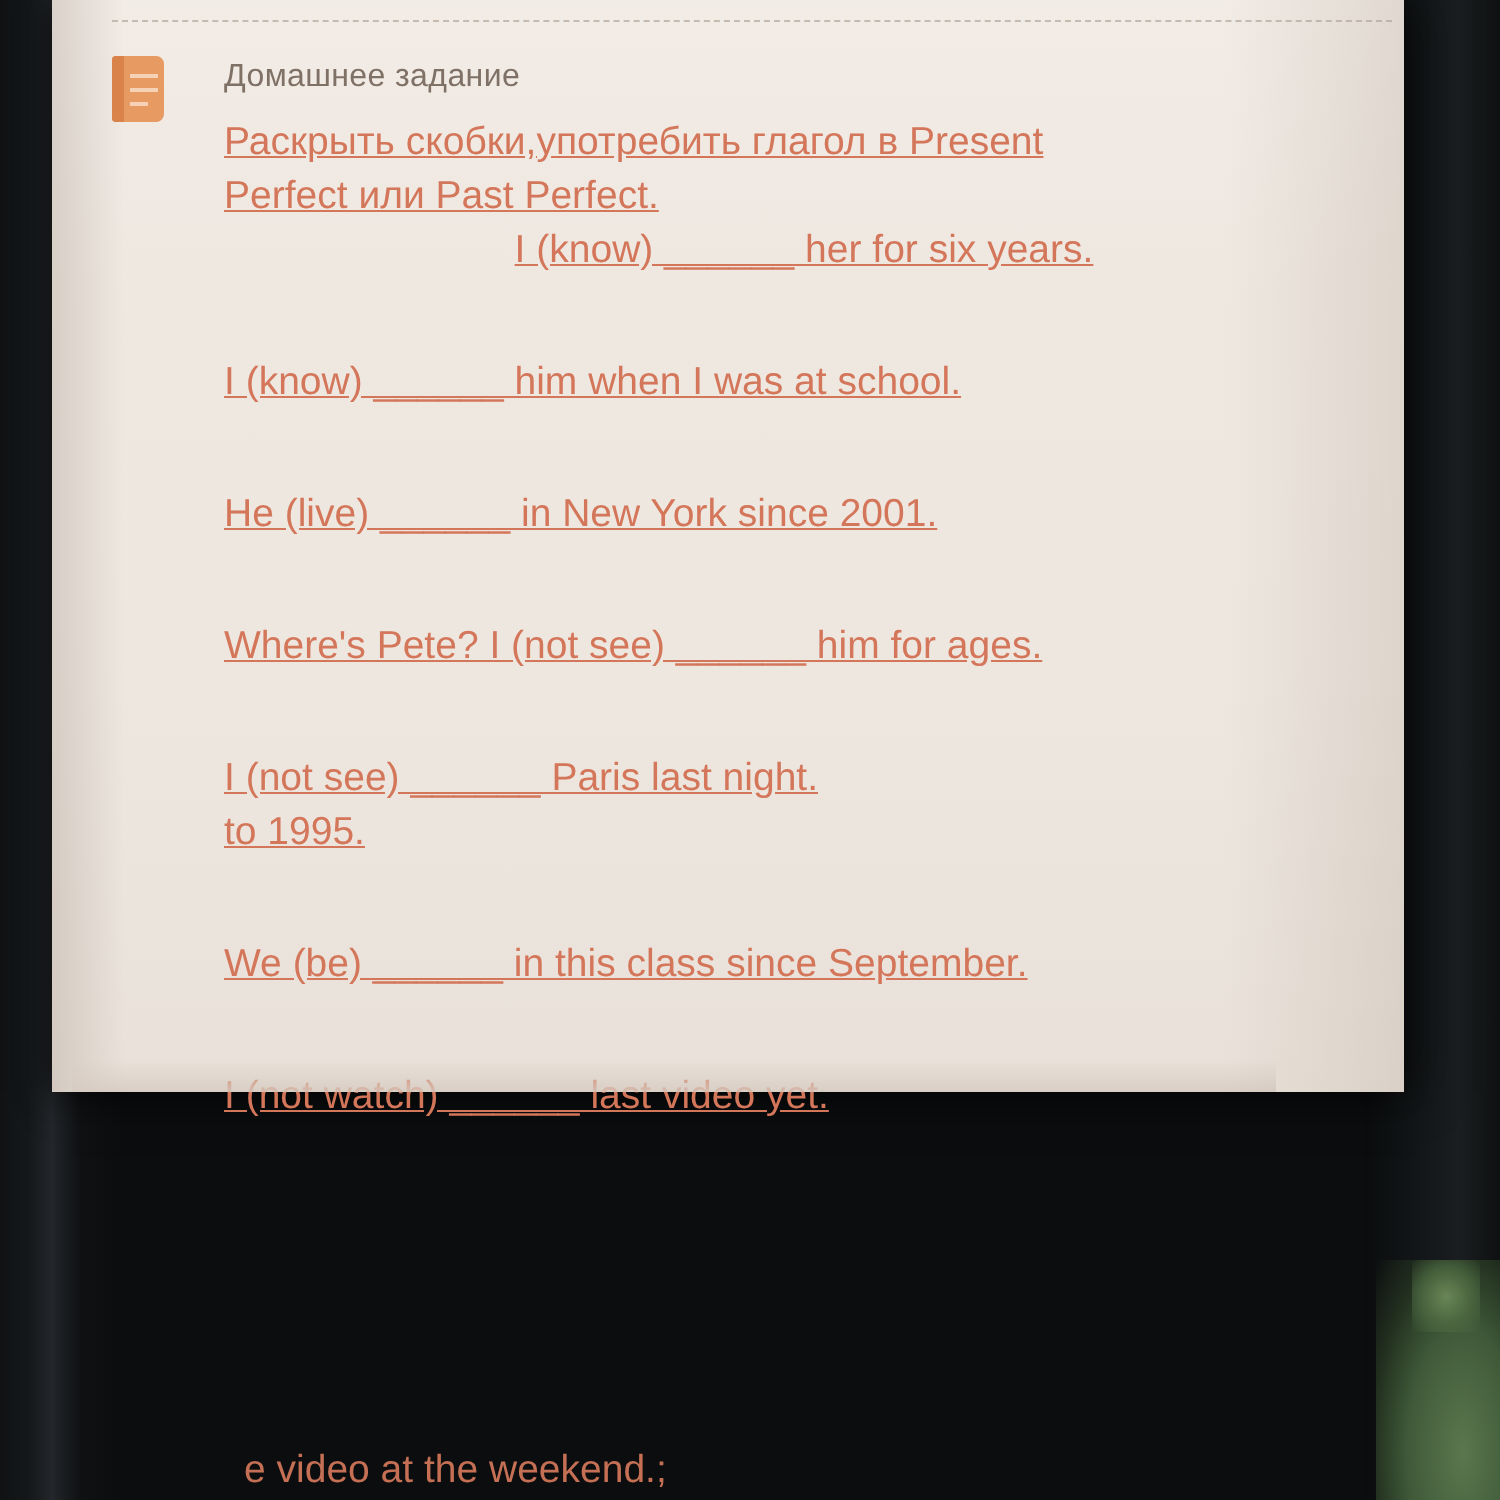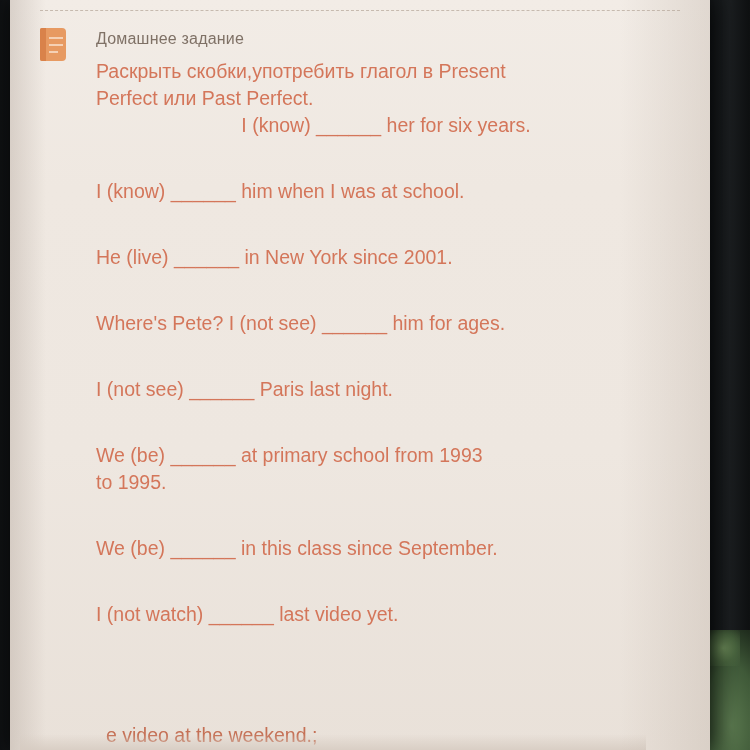--- a/index.html
+++ b/index.html
@@ -52,28 +52,27 @@
     bottom: 84px;
     width: 34px;
     height: 36px;
     background: radial-gradient(ellipse at 50% 50%, #7a9b63 0%, #4e6b42 55%, rgba(10,12,13,0) 100%);
     opacity: .75;
   }
 
   
   .paper {
     position: absolute;
-    left: 10px;
+    left: 26px;
     top: 0px;
     width: 676px;
-    height: 750px;
+    height: 546px;
     background:
       linear-gradient(180deg, #f2ece6 0%, #efe8e1 25%, #eee7e0 60%, #e9e1d9 100%);
     box-shadow: 6px 0 22px rgba(0,0,0,.55), -4px 0 14px rgba(0,0,0,.45);
-    padding-left: 24px;
   }
   .paper:after {
     
     content: "";
     position: absolute;
     right: 0; top: 0; bottom: 0;
     width: 90px;
     background: linear-gradient(90deg, rgba(190,178,168,0) 0%, rgba(178,164,152,.28) 100%);
     pointer-events: none;
   }
@@ -139,20 +138,21 @@
   }
 
   .content {
     position: absolute;
     left: 86px;
     top: 58px;
     width: 580px;
     color: #d4765a;
     font-size: 19.5px;
     line-height: 27px;
+    text-decoration: underline;
   }
   .line {
     margin: 0 0 0 0;
     white-space: pre-wrap;
   }
   .task-intro {
     margin-bottom: 0px;
   }
   .q {
     margin-top: 39px;
@@ -201,21 +201,20 @@
     <div class="hw-title">Домашнее задание</div>
 
     <div class="content">
       <div class="line task-intro">Раскрыть скобки,употребить глагол в Present</div>
       <div class="line task-intro">Perfect или Past Perfect.</div>
       <div class="line q0">I (know) ______ her for six years.</div>
       <div class="line q">I (know) ______ him when I was at school.</div>
       <div class="line q">He (live) ______ in New York since 2001.</div>
       <div class="line q">Where's Pete? I (not see) ______ him for ages.</div>
       <div class="line q">I (not see) ______ Paris last night.</div>
-      <div class="line q">We (be) ______ at primary school from 1993</div>
       <div class="line">to 1995.</div>
       <div class="line q">We (be) ______ in this class since September.</div>
       <div class="line q">I (not watch) ______ last video yet.</div>
     </div>
 
     <div class="cut">e video at the weekend.;</div>
     <div class="fade-bottom"></div>
   </div>
 </div>
 

